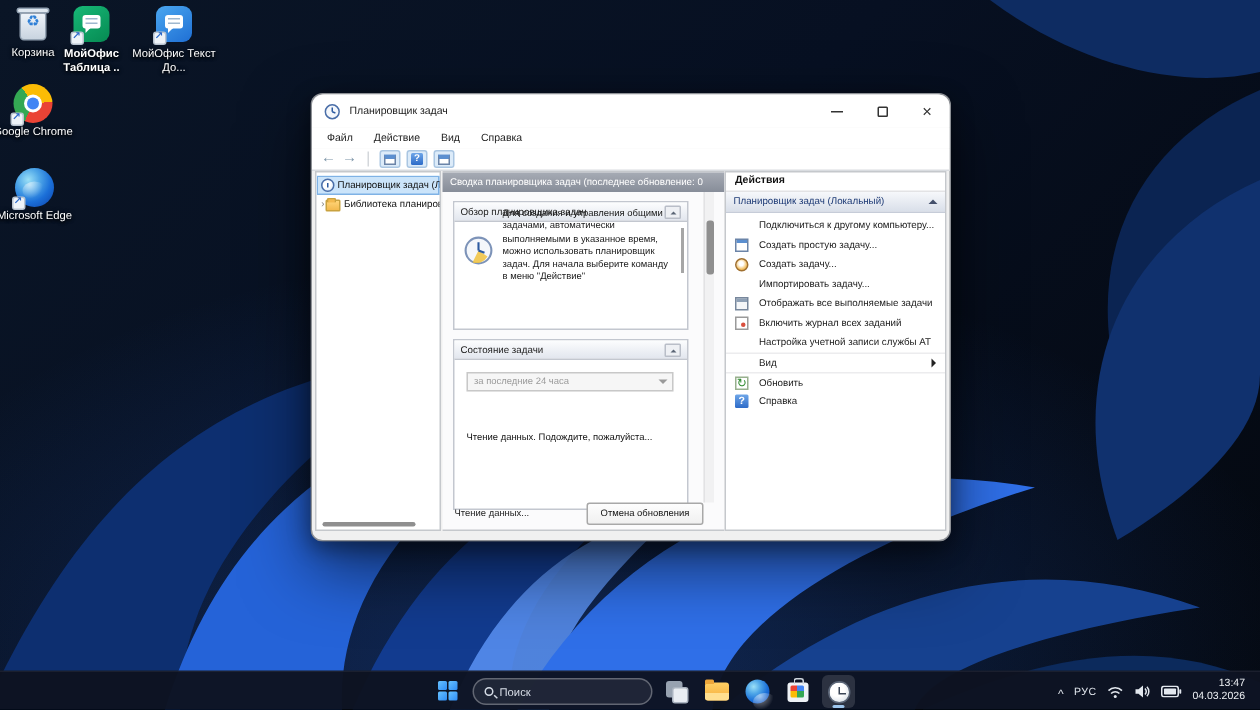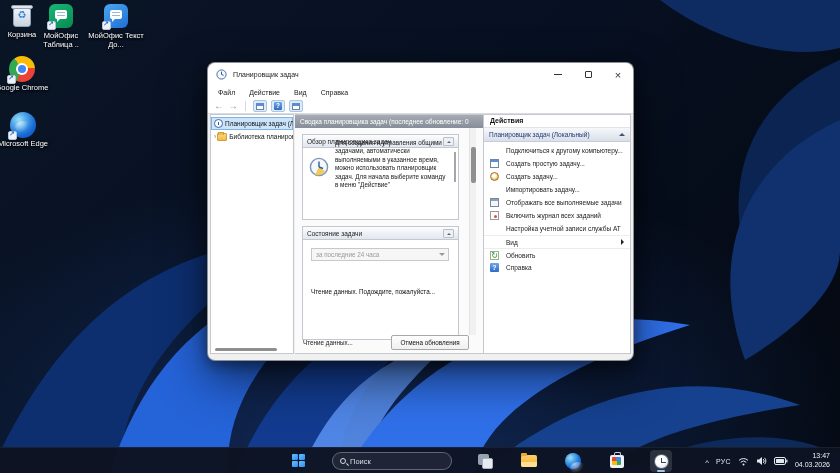--- a/index.html
+++ b/index.html
@@ -105,21 +105,21 @@
   .i-run{background:linear-gradient(180deg,#8ea0b5 2px,#f4f6f8 2px);border:1px solid #77879c;}
   .i-log{background:#fff;border:1px solid #9a9a9a;}
   .i-log::after{content:"";position:absolute;right:1px;bottom:1px;width:3px;height:3px;background:#d94f3d;border-radius:50%;}
   .i-refresh{background:#fff;border:1px solid #98b08e;color:#2e8b2e;font-size:8px;line-height:8px;text-align:center;}
   .i-refresh::before{content:"↻";}
   .i-help{background:linear-gradient(180deg,#6fa6e8,#2d6bc8);border-radius:1px;color:#fff;font-size:7px;font-weight:bold;text-align:center;line-height:9px;}
   .i-help::before{content:"?";}
   .subarrow{margin-left:auto;margin-right:6px;width:0;height:0;border:3px solid transparent;border-left-color:#222;border-right:none;}
   
   #taskbar{left:0;bottom:0;width:840px;height:26px;background:rgba(13,19,33,.97);border-top:1px solid rgba(255,255,255,.06);}
-  #tb-center{position:absolute;left:288px;top:0;height:26px;display:flex;align-items:center;gap:22px;}
+  #tb-center{position:absolute;left:288px;top:0;height:26px;display:flex;align-items:center;gap:5px;}
   .startlogo{width:14px;height:14px;display:grid;grid-template-columns:6px 6px;grid-template-rows:6px 6px;gap:1px;}
   .startlogo i{background:linear-gradient(135deg,#67c2ff,#2f8cf5);border-radius:1px;}
   #search{width:120px;height:18px;border-radius:9px;border:1px solid rgba(255,255,255,.30);background:rgba(255,255,255,.07);
     display:flex;align-items:center;padding-left:7px;gap:4px;}
   .mag{width:6px;height:6px;border:1px solid #d5dce6;border-radius:50%;position:relative;flex:none;}
   .mag::after{content:"";position:absolute;left:5px;top:5px;width:3px;height:1px;background:#d5dce6;transform:rotate(45deg);}
   #search span{font-size:7.5px;color:#d7dde6;}
   .tbslot{width:22px;height:22px;border-radius:4px;display:flex;align-items:center;justify-content:center;position:relative;}
   .tbslot.active{background:rgba(255,255,255,.13);}
   .tbslot.active::after{content:"";position:absolute;left:7px;bottom:0px;width:8px;height:2px;border-radius:1px;background:#9ec7ef;}
@@ -169,21 +169,21 @@
   </svg>
 
   <div class="dicon ab" style="left:-6px;top:3px;">
     <div class="ic">
       <div class="bin-lid"></div>
         <div class="bin-body"></div>
         <div class="bin-sym">♻</div>
     </div>
     <div class="lbl">Корзина</div>
   </div>
-  <div class="dicon ab" style="left:33px;top:3px;">
+  <div class="dicon ab" style="left:33px;top:3px;font-weight:bold;">
     <div class="ic">
       <div class="myo green">
           <div class="bubble">
             <i></i>
             <i></i>
           </div>
           <div class="shortcut"></div>
         </div>
     </div>
     <div class="lbl">МойОфис Таблица ..</div>

